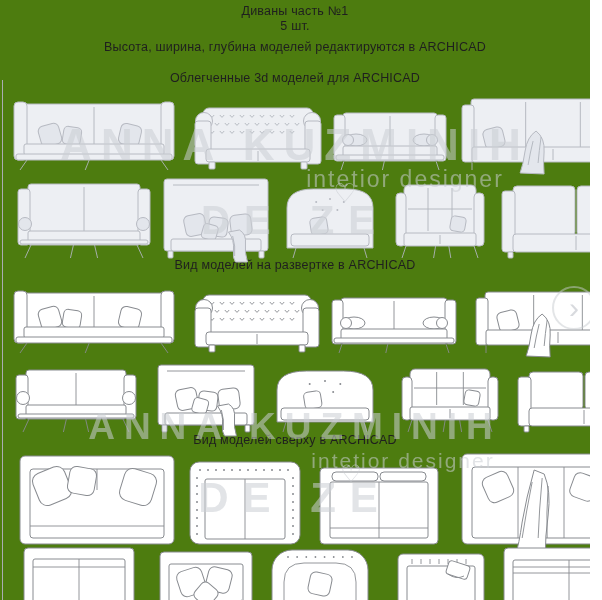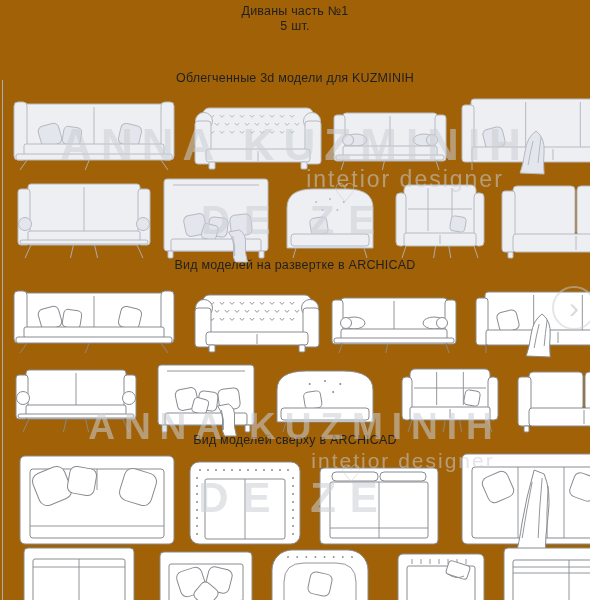--- a/index.html
+++ b/index.html
@@ -1,18 +1,18 @@
 <!DOCTYPE html>
 <html><head>
 <meta charset="utf-8">
 <style>
   *{margin:0;padding:0;box-sizing:border-box}
   html,body{background:#ffffff}
   body{width:602px;height:600px;overflow:hidden;font-family:"Liberation Sans",sans-serif}
-  .page{position:relative;width:590px;height:600px;background:#a16207;overflow:hidden}
+  .page{position:relative;width:590px;height:600px;background:#4d7c0f;overflow:hidden}
   .edge{position:absolute;left:2px;top:80px;width:1px;height:520px;background:#aaadb2}
   .txt{position:absolute;left:0;width:100%;text-align:center;font-size:12.5px;color:#1f1f1f;letter-spacing:.2px}
   .t-title{top:4px}
   .t-count{top:19px}
   .t-note{top:40px}
   .h1{top:71px}
   .h2{top:258px}
   .h3{top:433px}
   [data-name="figure-rows"]{position:absolute;inset:0}
   .frow{position:absolute;left:0;width:602px;display:flex;align-items:flex-end}
@@ -40,22 +40,23 @@
   .chev{position:absolute;left:552px;top:286px;width:44px;height:44px;border:2px solid rgba(200,203,208,.5);border-radius:50%;display:flex;align-items:center;justify-content:center;font-size:30px;line-height:1;color:rgba(200,203,208,.7);pointer-events:none}
 </style>
 </head>
 <body>
 
 <div class="page" data-name="catalog-page">
   <div class="edge" data-name="page-edge-line"></div>
 
   <div class="txt t-title" data-name="page-title">Диваны часть №1</div>
   <div class="txt t-count" data-name="item-count">5 шт.</div>
-
-  <div class="txt h1" data-name="section-heading-3d-models">Облегченные 3d модели для KUZMINIH</div>
+  <div class="txt t-note" data-name="edit-note">Высота, ширина, глубина моделей редактируются в ARCHICAD</div>
+
+  <div class="txt h1" data-name="section-heading-3d-models">Облегченные 3d моделей для ARCHICAD</div>
   <div class="txt h2" data-name="section-heading-elevation">Вид моделей на развертке в ARCHICAD</div>
   <div class="txt h3" data-name="section-heading-topview">Вид моделей сверху в ARCHICAD</div>
 
   <div data-name="figure-rows">
       <div class="frow" data-name="sofa-row-1" style="top: 90px; height: 80px;">
         <div class="fitem" data-name="sofa-render-m1" style="margin-left: 8px;">
           <svg class="s render" data-name="m1-render-drawing" width="172" height="72" viewBox="-6 0 172 72">
             <rect x="10" y="6" width="140" height="43" rx="3" class="a"></rect>
             <line x1="80" y1="9" x2="80" y2="46" class="n"></line>
             <rect x="0" y="4" width="13" height="58" rx="4" class="a"></rect>

